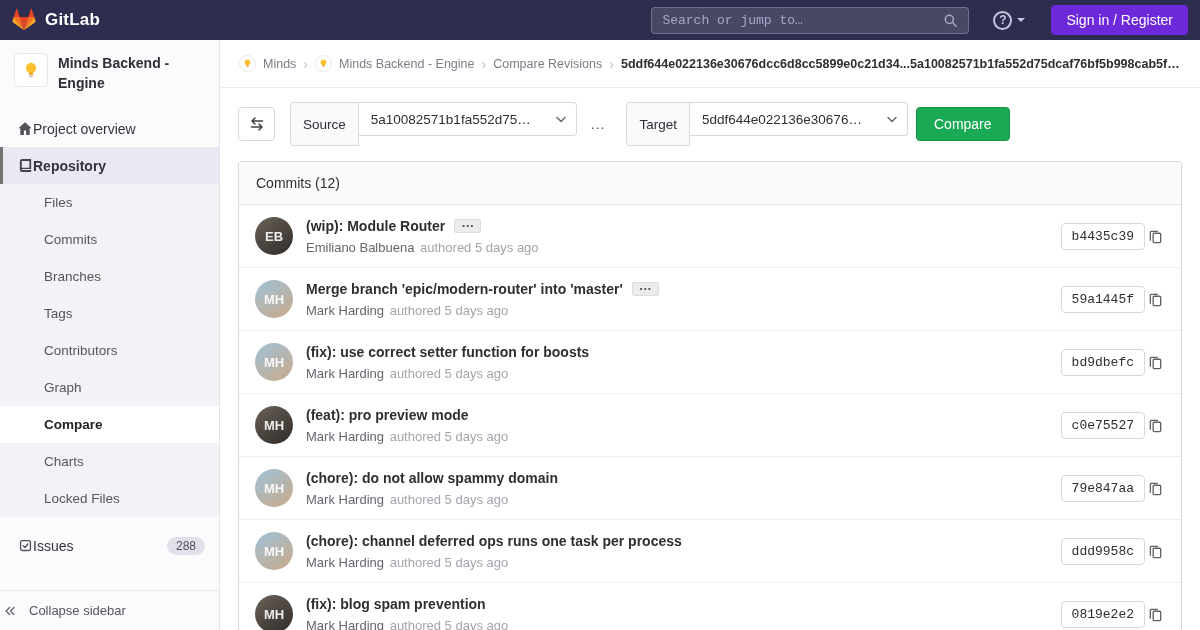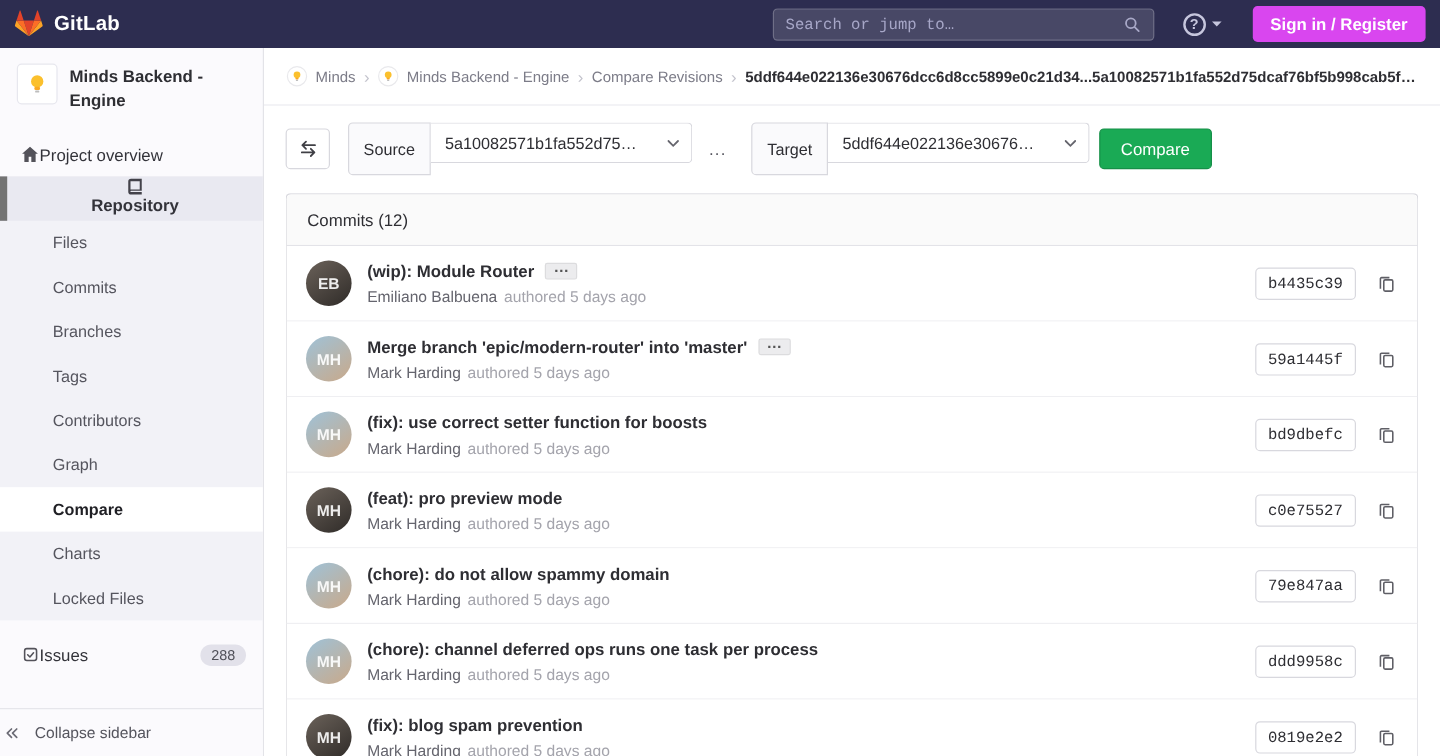--- a/index.html
+++ b/index.html
@@ -23,36 +23,36 @@
     border:1px solid rgba(255,255,255,.22); border-radius:4px; display:flex; align-items:center;
     padding:0 10px; margin-right:24px; }
   .search-input { flex:1; background:transparent; border:none; outline:none; color:#dcdcef;
     font-size:13px; font-family:Liberation Mono, monospace; }
   .search-input::placeholder { color:#a7a7c8; }
   .help-menu { display:flex; align-items:center; gap:5px; margin-right:26px; cursor:pointer; }
   .help-circle { width:19px; height:19px; border:2px solid #c6c6dd; border-radius:50%;
     color:#c6c6dd; font-size:12px; font-weight:700; display:flex; align-items:center; justify-content:center; }
   .caret-down { width:0; height:0; border-left:4px solid transparent; border-right:4px solid transparent;
     border-top:4px solid #c6c6dd; }
-  .signin-btn { background:#d946ef; color:#fff; font-size:14px; font-weight:700;
+  .signin-btn { background:#6d28d9; color:#fff; font-size:14px; font-weight:400;
     padding:7px 15px; border-radius:4px; border:none; }
 
   
   .sidebar { position:absolute; top:40px; left:0; width:220px; bottom:0; background:#fbfafd;
     border-right:1px solid #e3e3e8; z-index:10; }
   .project-header { display:flex; gap:10px; padding:13px 14px 9px 14px; align-items:flex-start; }
   .project-avatar { width:34px; height:34px; border:1px solid #e7e7ee; border-radius:4px; background:#fff;
     display:flex; align-items:center; justify-content:center; flex:none; cursor:pointer; }
   .project-title { font-size:14px; font-weight:700; color:#2e2e33; line-height:1.4; padding-top:1px; cursor:pointer; }
   .side-menu { margin-top:8px; }
   .nav-item { height:37px; display:flex; align-items:center; padding:0 14px 0 17px;
     font-size:14px; color:#33333a; cursor:pointer; }
   .nav-item .icon, .collapse-row .icon { width:16px; height:16px; flex:none; display:flex; align-items:center; justify-content:center; }
   .section-active { background:#f2f2f7; }
-  .section-header-active { background:#e9e9f1; border-left:6px solid #737373; padding-left:14px; font-weight:700;flex-direction:column; }
+  .section-header-active { background:#e9e9f1; border-left:3px solid #737373; padding-left:14px; font-weight:700; }
   .sub-item { height:37px; display:flex; align-items:center; padding-left:44px; font-size:13.5px;
     color:#55555e; cursor:pointer; }
   .sub-item.active { background:#ffffff; color:#1f1f24; font-weight:700; }
   .issues-row { margin-top:10px; }
   .badge { margin-left:auto; background:#e2e1ea; color:#4f4f58; font-size:12px; border-radius:10px;
     padding:2px 9px; }
   .collapse-row { position:absolute; bottom:0; left:0; right:0; height:40px; border-top:1px solid #e6e6eb;
     display:flex; align-items:center; gap:11px; padding-left:2px; color:#55555e; font-size:13px;
     background:#fbfafd; cursor:pointer; }
 
@@ -88,21 +88,21 @@
   .avatar.dark  { background:linear-gradient(145deg,#6b625a 0%,#2f2b28 100%); }
   .avatar.light { background:linear-gradient(145deg,#9fc2d8 0%,#c9a98a 100%); }
   .commit-main { margin-left:13px; flex:1; min-width:0; }
   .commit-title-line { display:flex; align-items:center; gap:9px; }
   .commit-title { font-size:14px; font-weight:700; color:#2e2e33; white-space:nowrap; }
   .ellipsis-btn { background:#ececee; border:1px solid #dcdcde; border-radius:2px; color:#555;
     font-size:13px; line-height:4px; height:14px; padding:0 6px 6px 6px; font-weight:700; }
   .commit-meta { margin-top:6px; font-size:13px; color:#a4a4ac; }
   .commit-author { color:#65656e; }
   .authored { margin-left:2px; }
-  .commit-right { display:flex; align-items:center; gap:16px; margin-left:8px; }
+  .commit-right { display:flex; align-items:center; gap:1px; margin-left:8px; }
   .sha-box { font-family:"Liberation Mono","DejaVu Sans Mono",monospace; font-size:13px; color:#2e2e33;
     border:1px solid #d8d8de; border-radius:4px; padding:5px 10px; background:#fff; }
   .copy-btn { background:none; border:none; padding:2px; display:flex; align-items:center; }
 </style>
 </head>
 <body>
 
 <nav class="navbar">
   <a class="brand">
     <span style="display:flex;">

